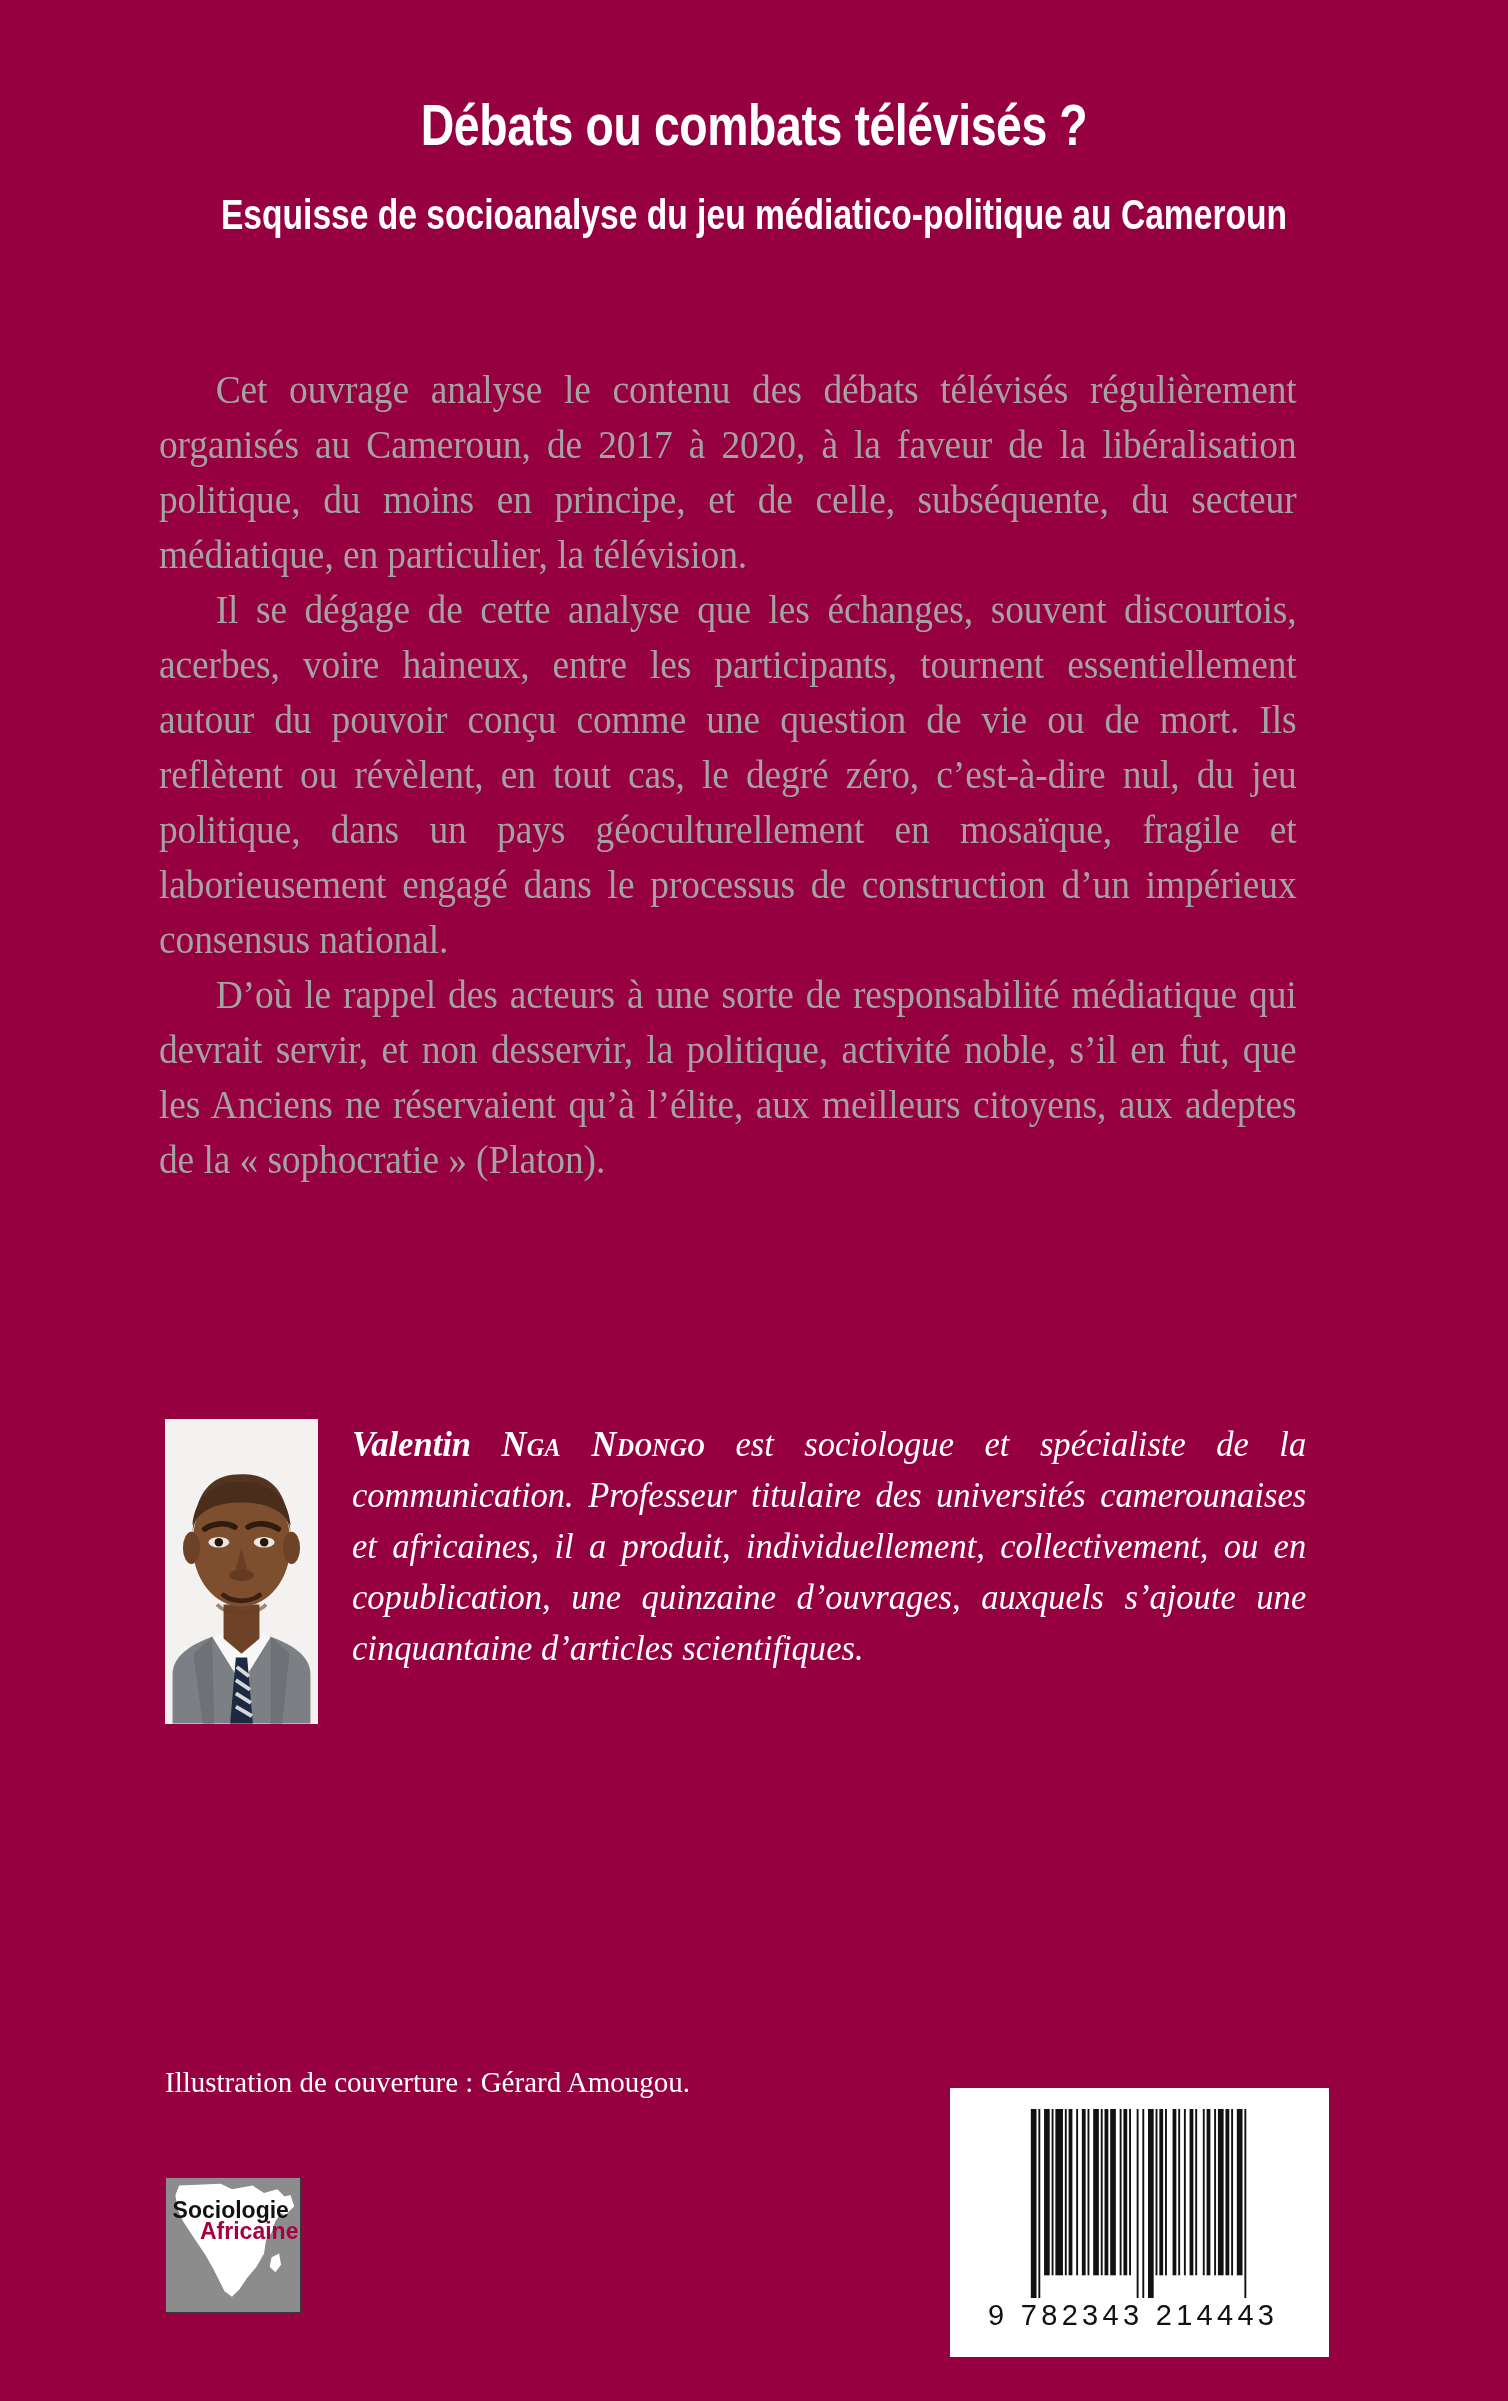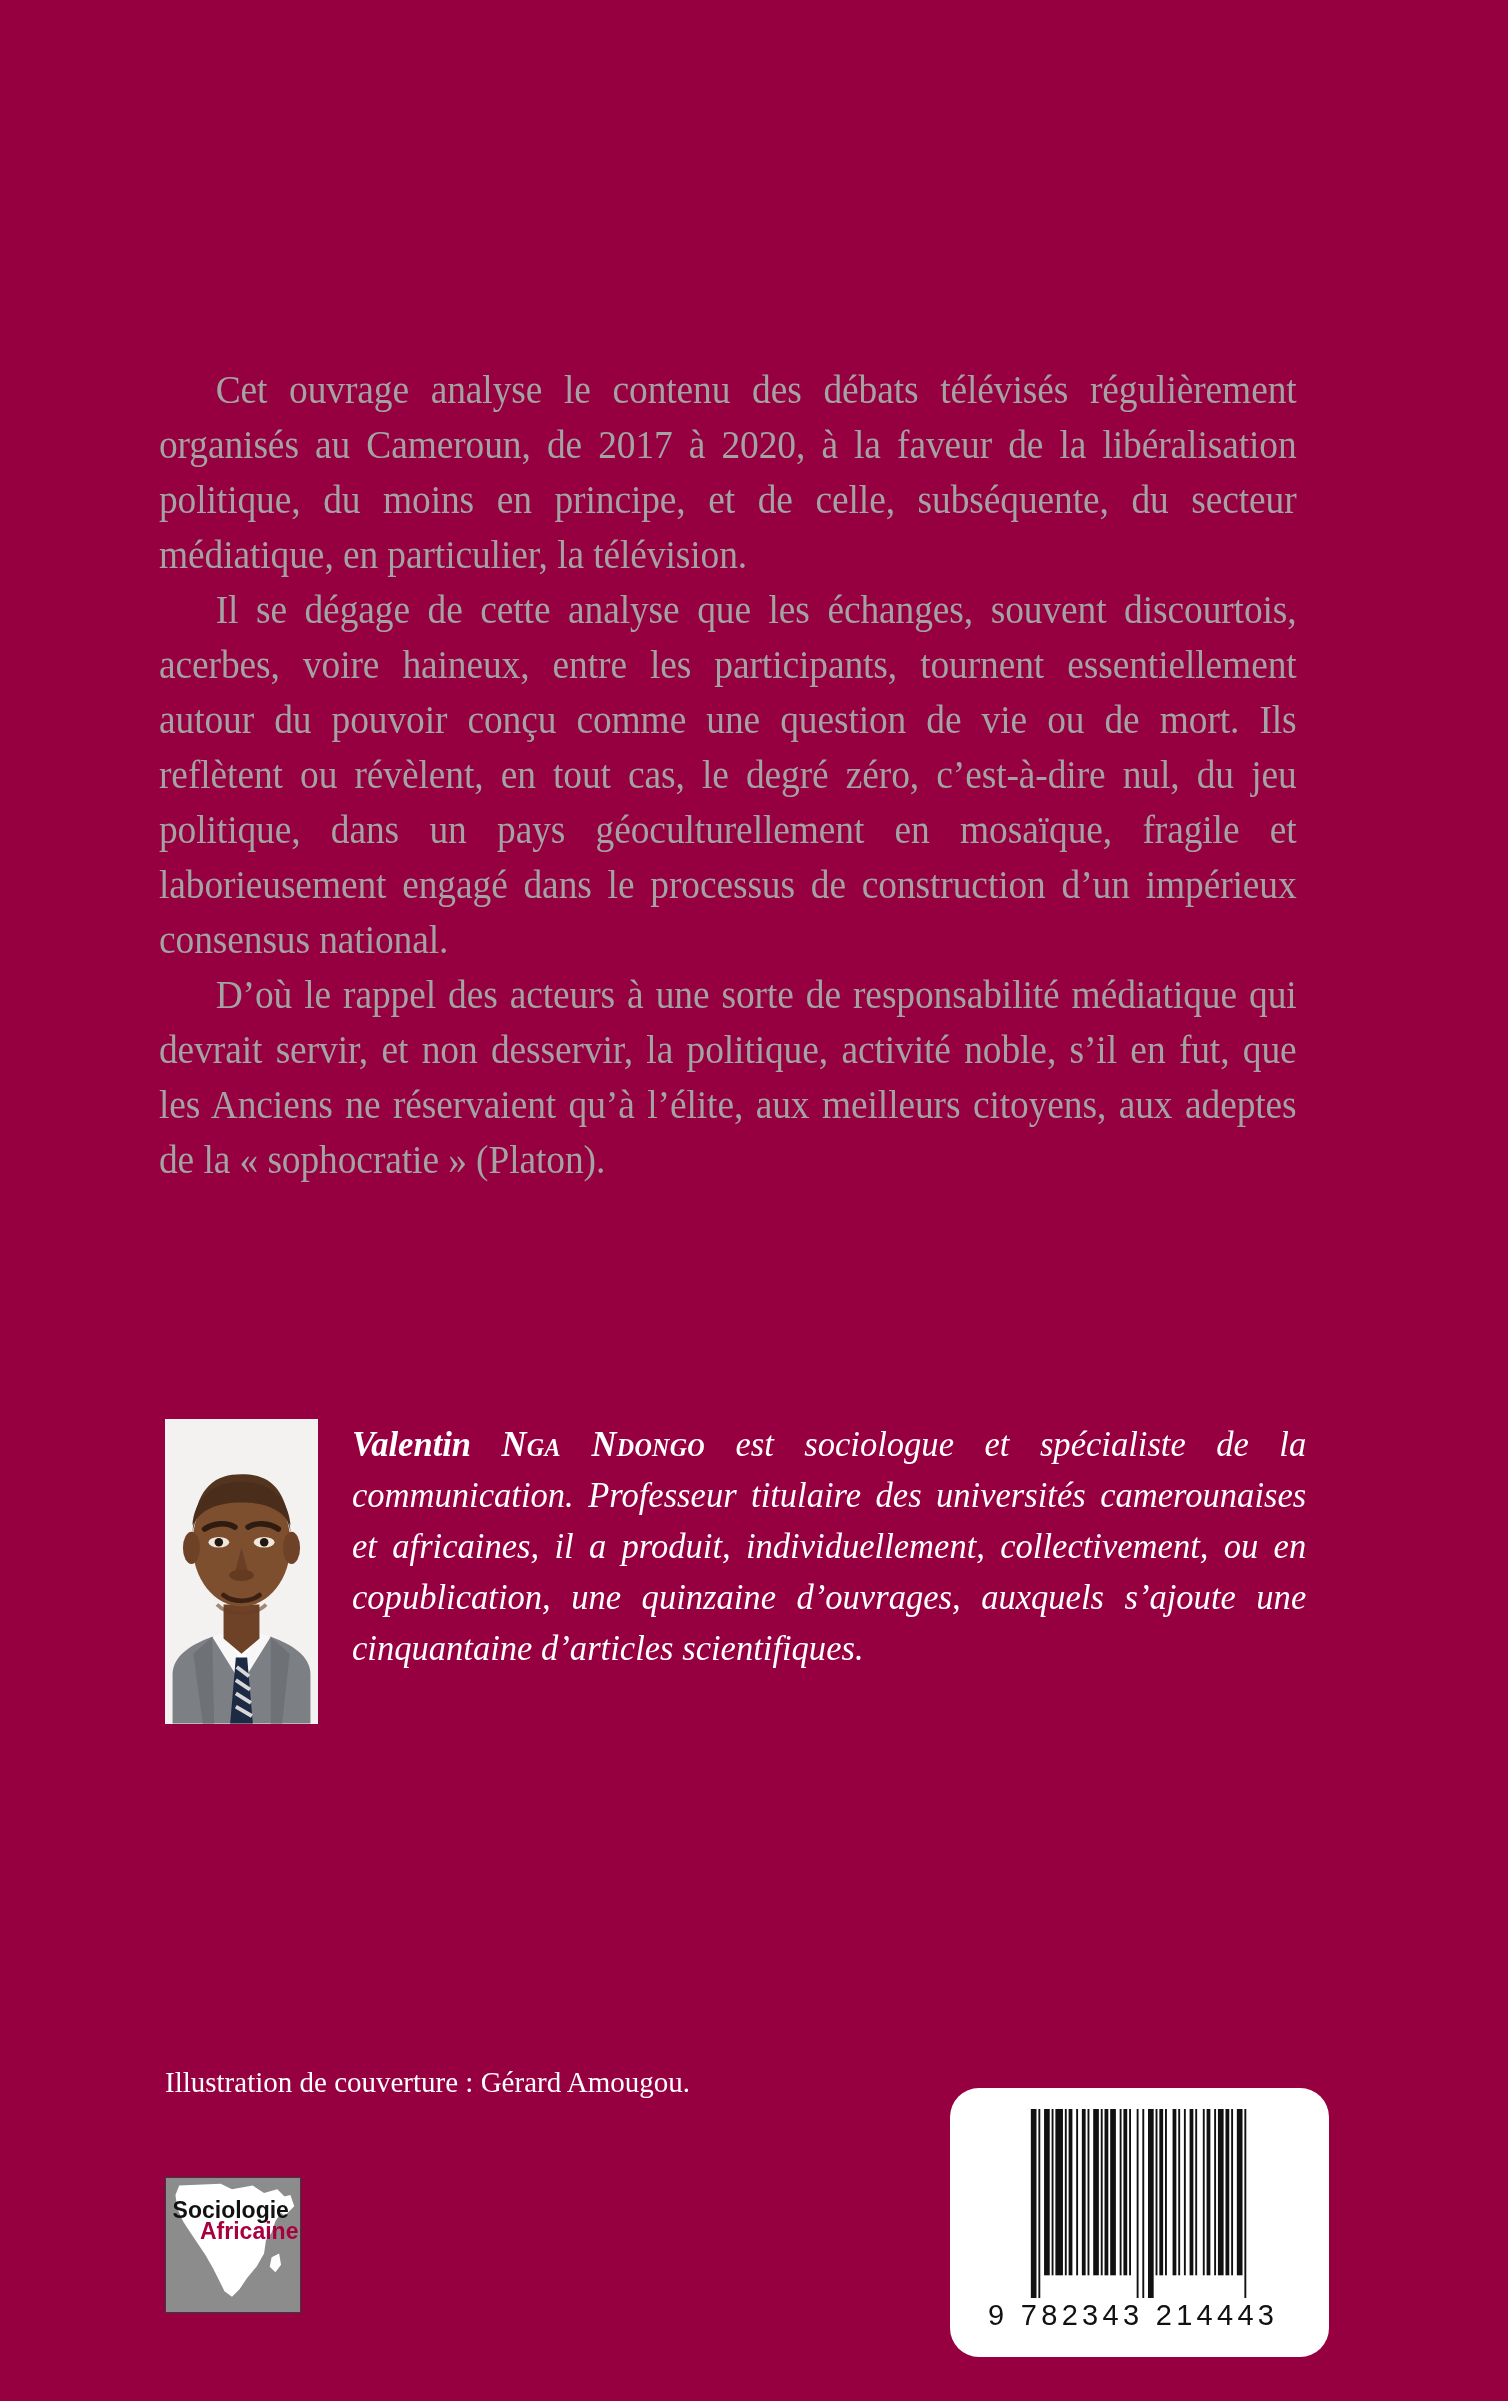--- a/index.html
+++ b/index.html
@@ -182,21 +182,20 @@
   }
 
   
   .barcode-box {
     position: absolute;
     top: 2088px;
     left: 950px;
     width: 379px;
     height: 269px;
     background: #ffffff;
-    border-radius: 29px;
   }
   .barcode-inner {
     position: absolute;
     top: 21px;
     left: 42px;
     width: 295px;
     height: 189px;
   }
   .barcode-inner svg { display: block; }
   .barcode-digits {
@@ -209,20 +208,24 @@
     letter-spacing: 4.3px;
     color: #111111;
     white-space: nowrap;
   }
 </style>
 </head>
 <body>
 
 <div class="cover">
 
+  <div class="title-block">
+    <div class="book-title">Débats ou combats télévisés ?</div>
+    <div class="book-subtitle">Esquisse de socioanalyse du jeu médiatico-politique au Cameroun</div>
+  </div>
 
   <div class="blurb">
     <p>Cet ouvrage analyse le contenu des débats télévisés régulièrement organisés au Cameroun, de 2017 à 2020, à la faveur de la libéralisation politique, du moins en principe, et de celle, subséquente, du secteur médiatique, en particulier, la télévision.</p>
     <p>Il se dégage de cette analyse que les échanges, souvent discourtois, acerbes, voire haineux, entre les participants, tournent essentiellement autour du pouvoir conçu comme une question de vie ou de mort. Ils reflètent ou révèlent, en tout cas, le degré zéro, c’est-à-dire nul, du jeu politique, dans un pays géoculturellement en mosaïque, fragile et laborieusement engagé dans le processus de construction d’un impérieux consensus national.</p>
     <p>D’où le rappel des acteurs à une sorte de responsabilité médiatique qui devrait servir, et non desservir, la politique, activité noble, s’il en fut, que les Anciens ne réservaient qu’à l’élite, aux meilleurs citoyens, aux adeptes de la « sophocratie » (Platon).</p>
   </div>
 
   <div class="author-section">
     <div class="author-photo">
       <svg viewBox="0 0 162 322" xmlns="http://www.w3.org/2000/svg">

